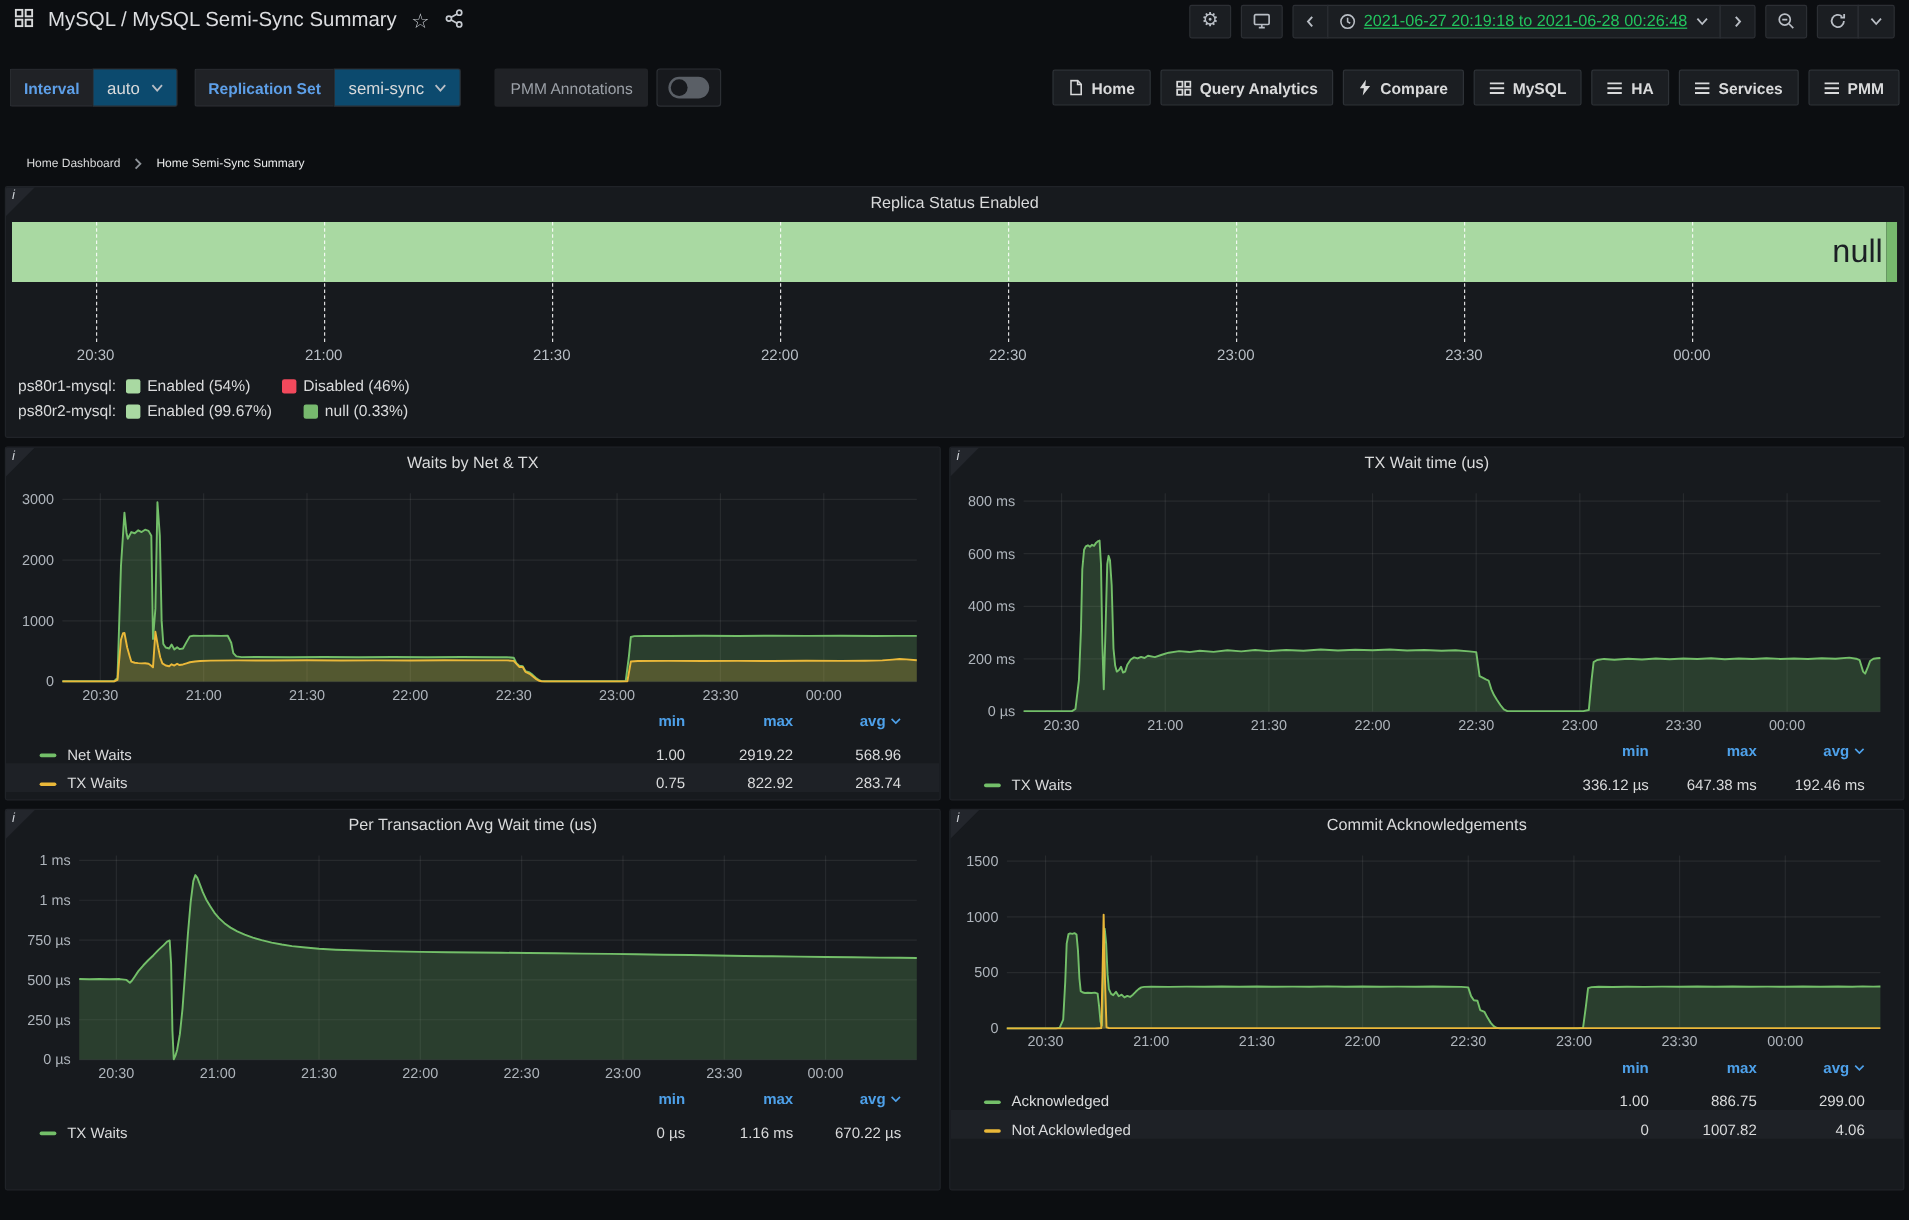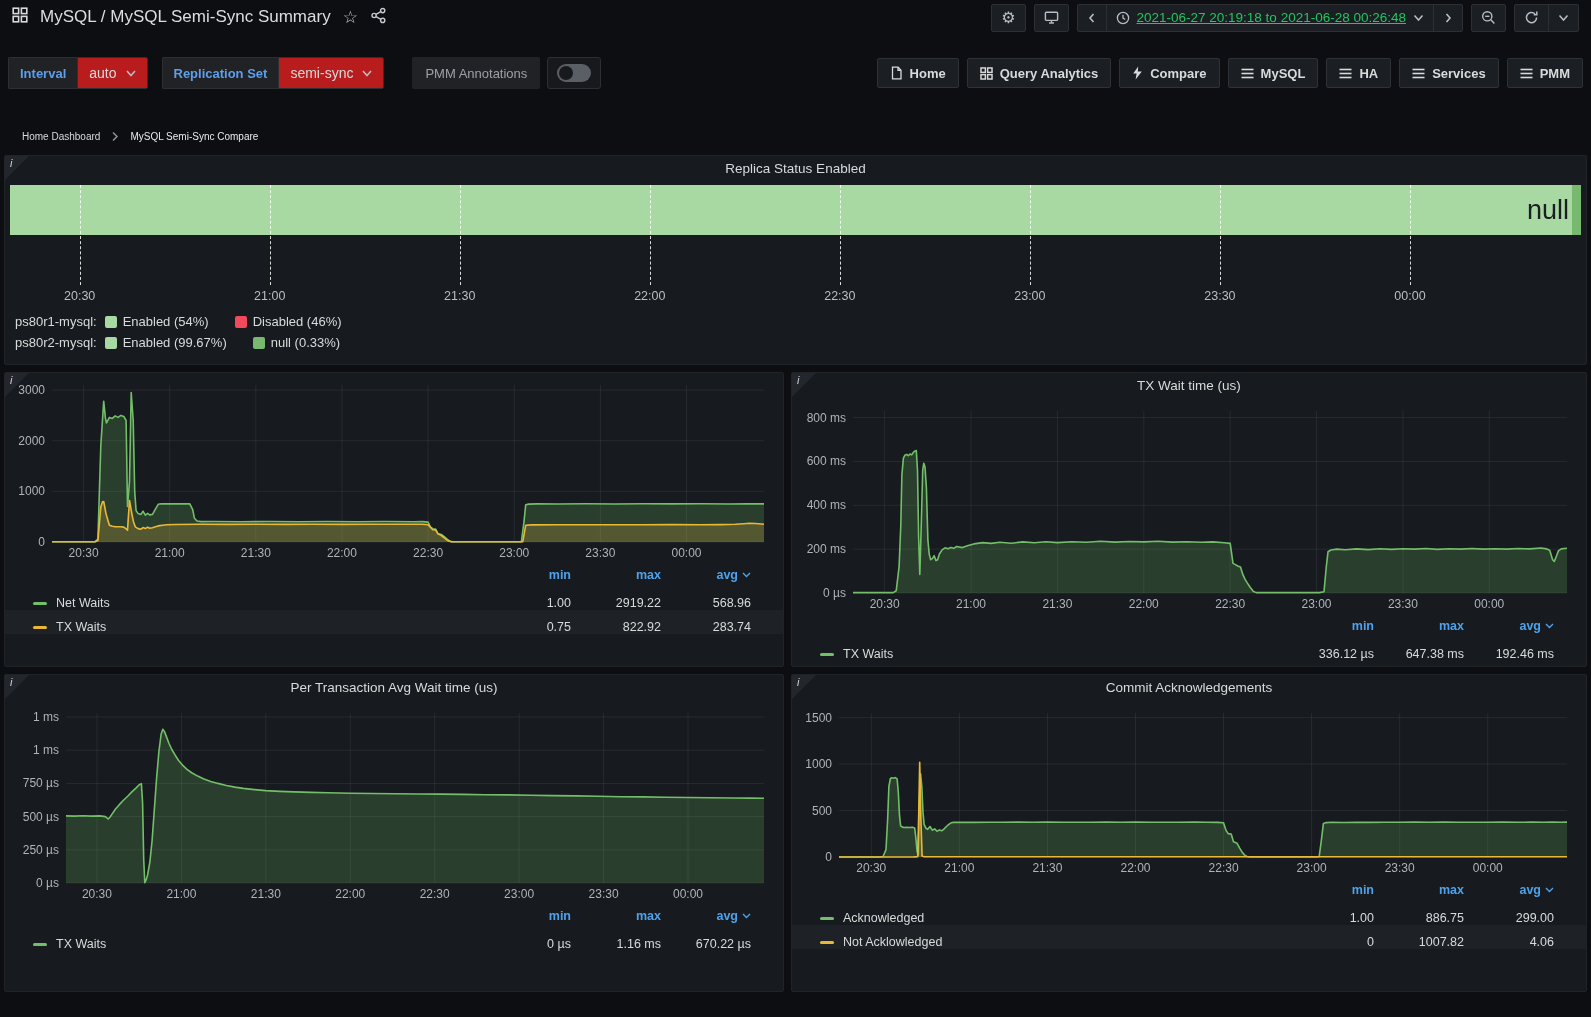--- a/index.html
+++ b/index.html
@@ -34,21 +34,21 @@
   
   .toolbar { margin-top:22px; padding:0 8px; display:flex; align-items:center; justify-content:space-between; }
   .t-left, .t-right { display:flex; align-items:center; }
   .var { display:flex; align-items:center; margin-right:14px; }
   .var-label {
     background:#202226; color:#5d9fe8; font-weight:600; font-size:13px;
     height:32px; display:flex; align-items:center; padding:0 11px;
     border:1px solid #2c2f34; border-right:none; border-radius:2px 0 0 2px; cursor:pointer;
   }
   .var-value {
-    background:#b91c1c; height:32px; display:flex; align-items:center; gap:9px;
+    background:#0c4a6e; height:32px; display:flex; align-items:center; gap:9px;
     padding:0 11px; border:1px solid #2c2f34; border-radius:0 2px 2px 0;
     font-size:14px; color:#d9dadb; cursor:pointer;
   }
   .annot { display:flex; align-items:flex-end; margin-left:14px; }
   .annot-label {
     background:#202226; height:32px; display:flex; align-items:center;
     color:#9ba0a7; font-size:13px; padding:0 13px; border-radius:2px;
   }
   .toggle-chip {
     height:32px; width:54px; margin-left:7px; border:1px solid #2c2f34; background:#17191d;
@@ -276,21 +276,21 @@
         <span>PMM</span>
       </span>
     </div>
   </div>
 
   <div class="breadcrumb">
     <span class="bc-home">Home Dashboard</span>
     <svg width="8" height="11" viewBox="0 0 8 11" fill="none" stroke="#8d9298" stroke-width="1.5">
         <polyline points="2,1.5 6,5.5 2,9.5"></polyline>
       </svg>
-    <span class="bc-cur">MySQL Semi-Sync Compare</span>
+    <span class="bc-cur">Home Semi-Sync Summary</span>
   </div>
 
   <div class="panels">
 
     <div class="panel full">
       <div class="info-corner">
           <span class="info-i">i</span>
         </div>
       <div class="p-title">Replica Status Enabled</div>
       <div class="tl-bands">
@@ -342,20 +342,21 @@
             </span>
         </div>
       </div>
     </div>
 
     <div class="row">
       <div class="panel half-l">
         <div class="info-corner">
             <span class="info-i">i</span>
           </div>
+        <div class="p-title">Waits by Net &amp; TX</div>
         <div class="chart h185">
             <svg width="768" height="185">
               <line x1="42" y1="165" x2="754" y2="165" stroke="rgba(255,255,255,0.07)"></line>
               <text x="35" y="169" text-anchor="end" fill="#aeb4bb" font-size="12">0</text>
               <line x1="42" y1="114.35483870967742" x2="754" y2="114.35483870967742" stroke="rgba(255,255,255,0.07)"></line>
               <text x="35" y="118.35483870967742" text-anchor="end" fill="#aeb4bb" font-size="12">1000</text>
               <line x1="42" y1="63.70967741935484" x2="754" y2="63.70967741935484" stroke="rgba(255,255,255,0.07)"></line>
               <text x="35" y="67.70967741935485" text-anchor="end" fill="#aeb4bb" font-size="12">2000</text>
               <line x1="42" y1="13.064516129032253" x2="754" y2="13.064516129032253" stroke="rgba(255,255,255,0.07)"></line>
               <text x="35" y="17.064516129032253" text-anchor="end" fill="#aeb4bb" font-size="12">3000</text>

